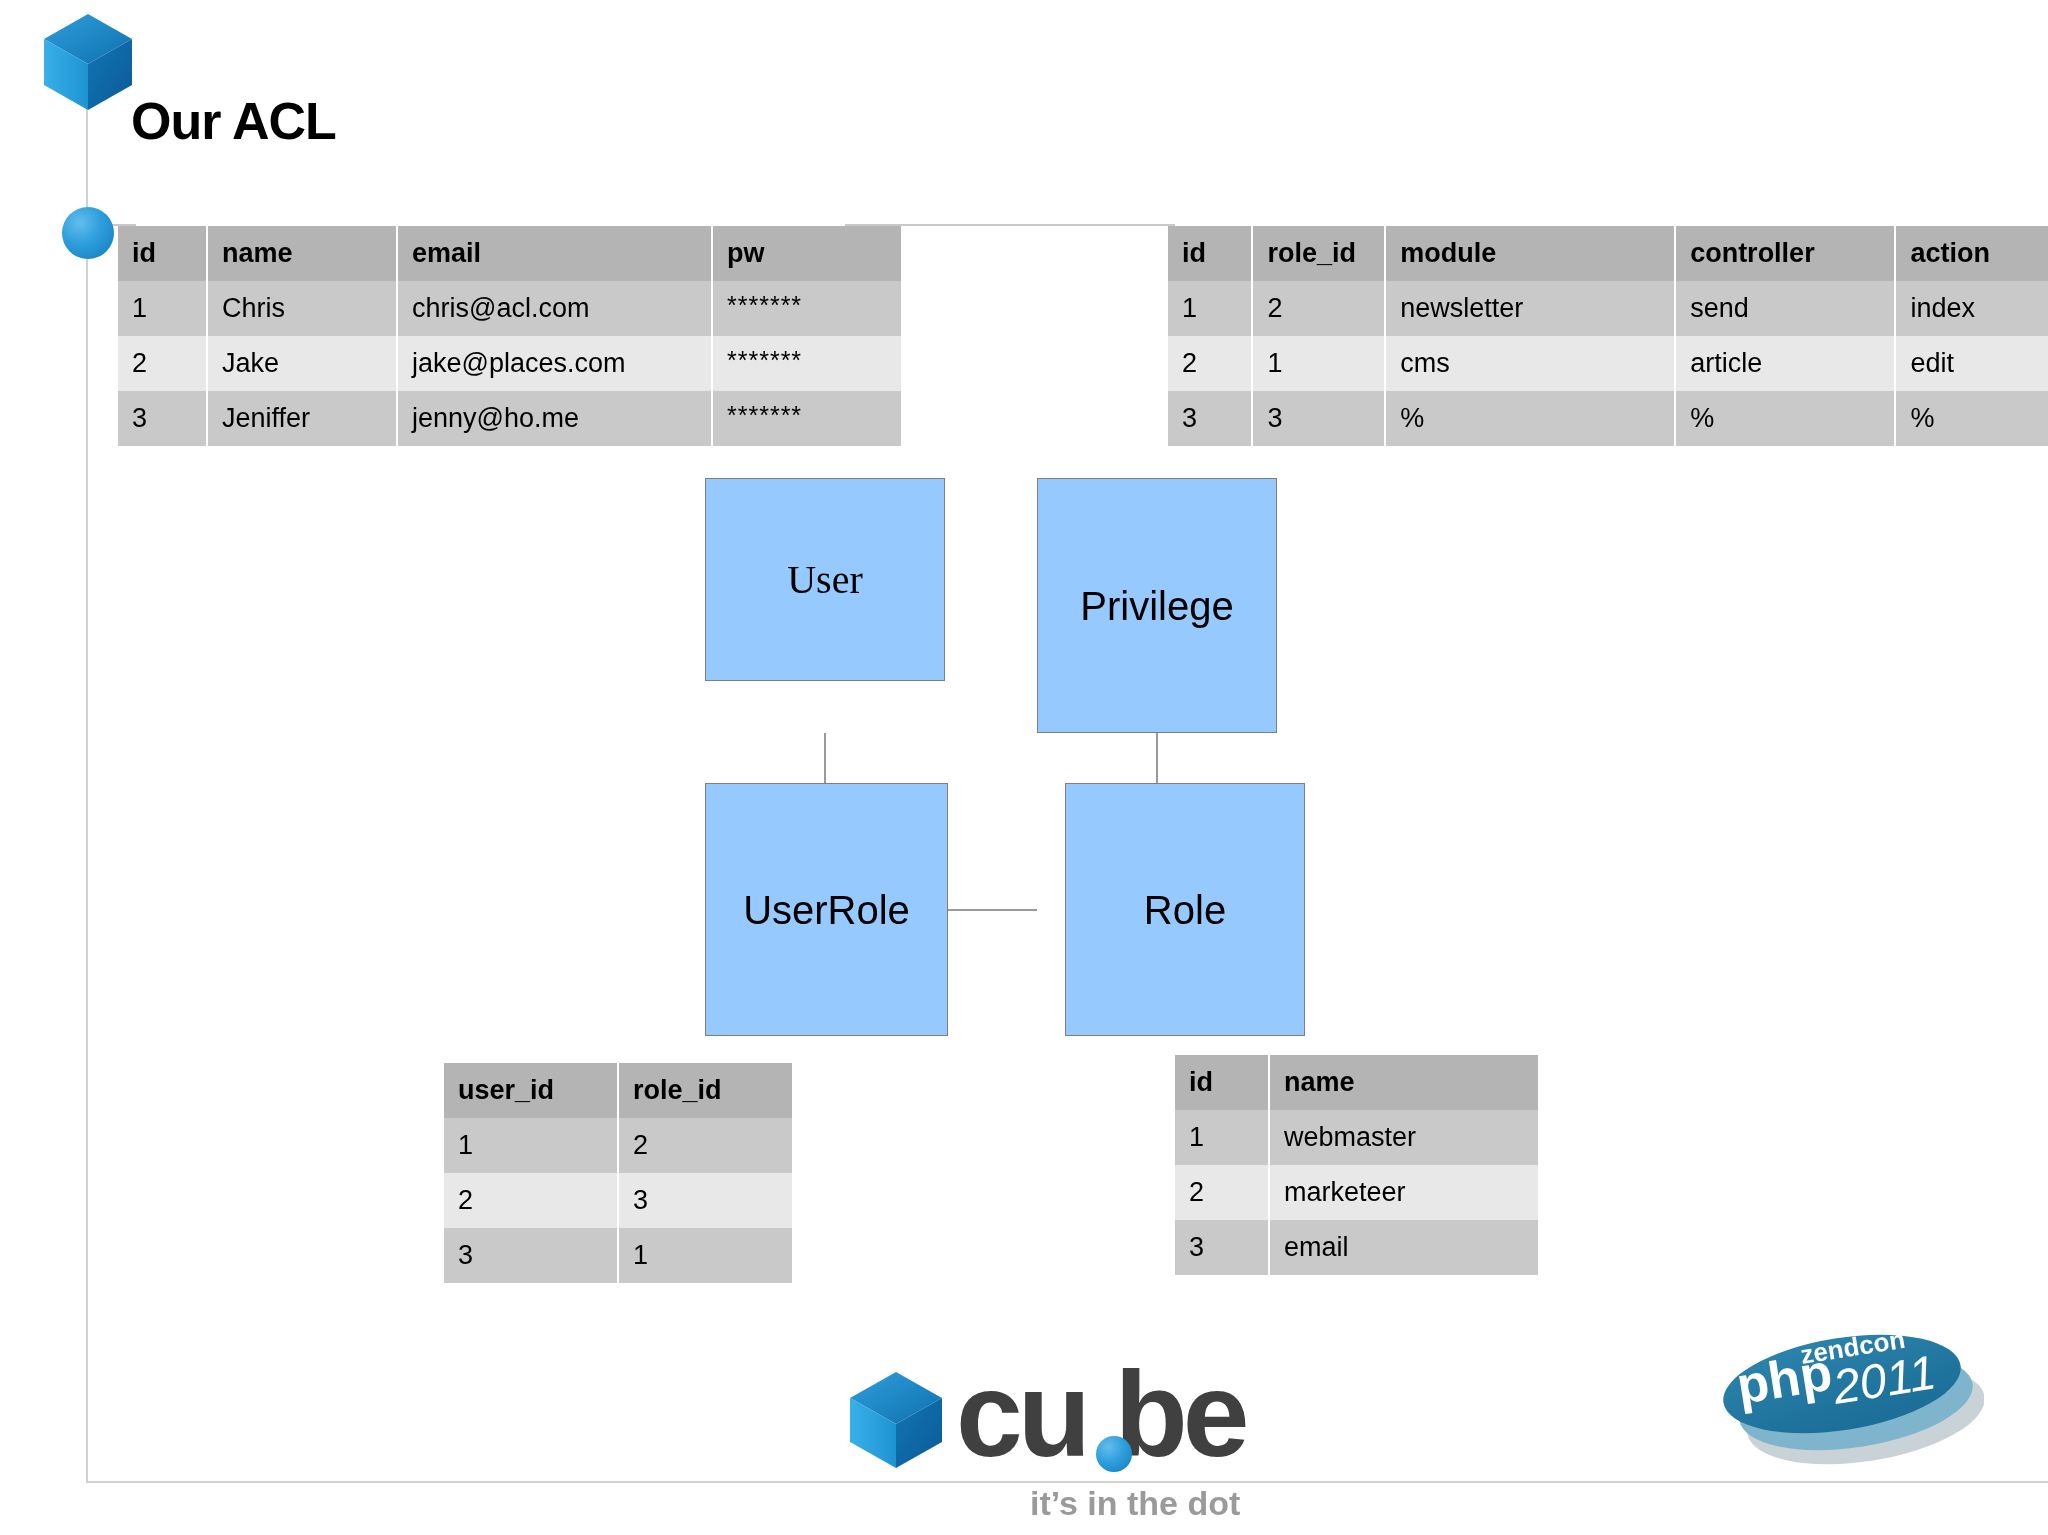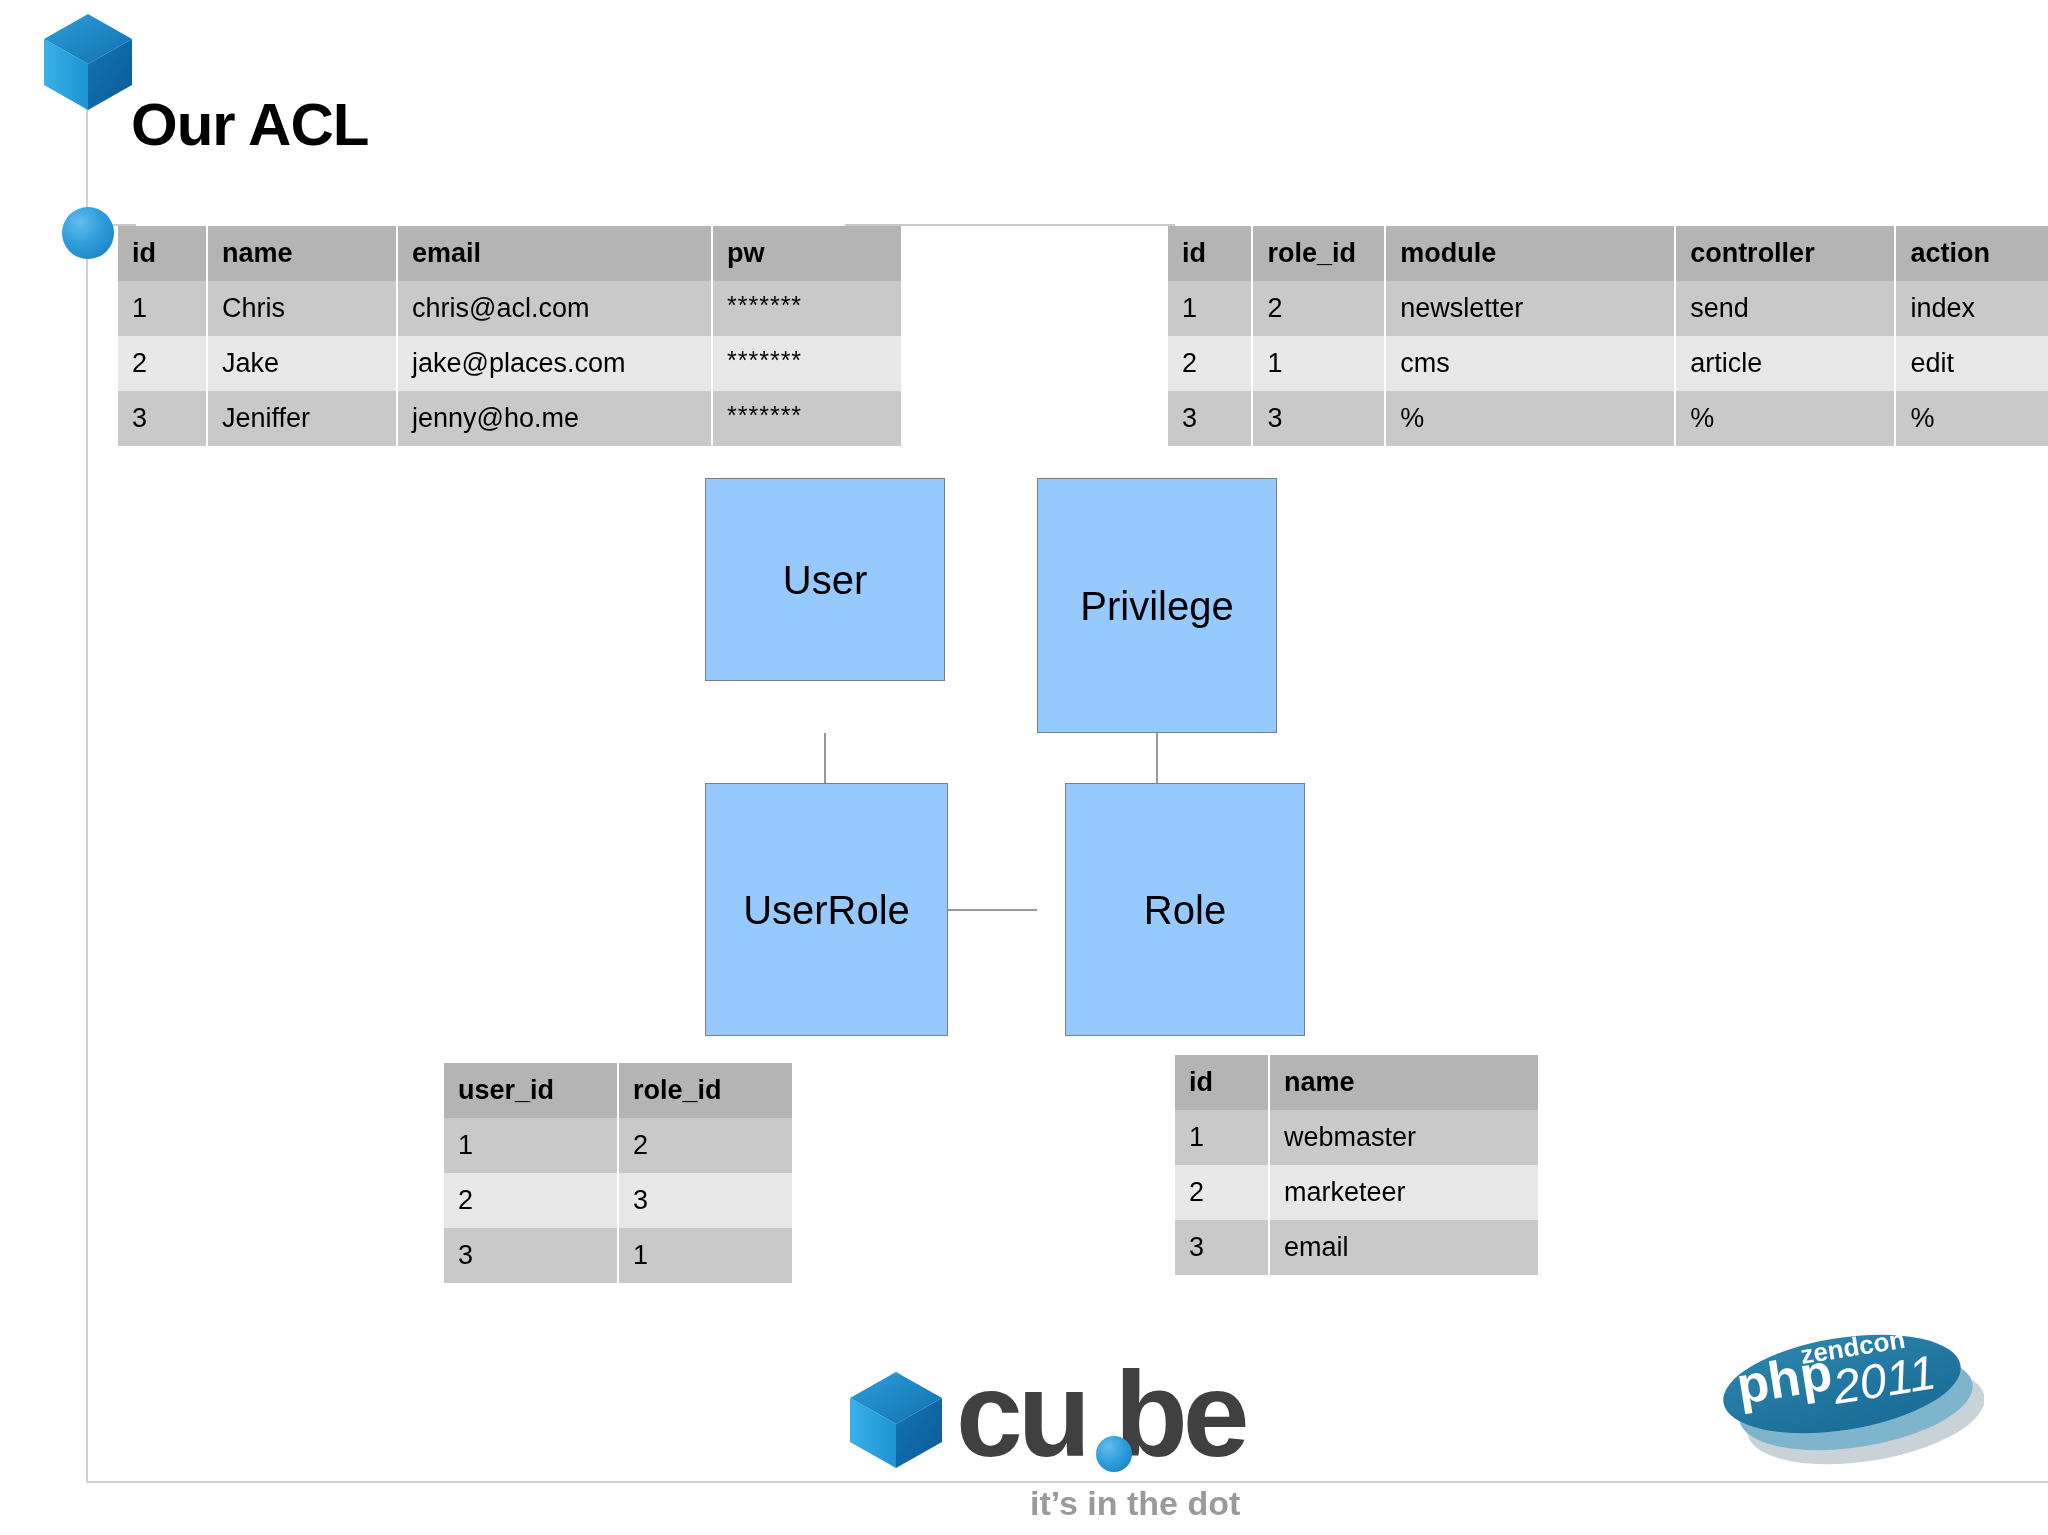--- a/index.html
+++ b/index.html
@@ -77,21 +77,21 @@
     height: 52px;
     border-radius: 50%;
     background: radial-gradient(circle at 34% 30%, #63bdee 0%, #2f9fdc 42%, #1279bb 100%);
   }
 
   
   .slide-title {
     position: absolute;
     left: 131px;
     top: 95px;
-    font-size: 60px;
+    font-size: 52px;
     font-weight: bold;
     letter-spacing: -1px;
     line-height: 1;
     white-space: nowrap;
   }
 
   
   table.dt {
     position: absolute;
     border-collapse: collapse;
@@ -146,21 +146,21 @@
   
   .er-box {
     position: absolute;
     background: #96caff;
     border: 1px solid #7e7e80;
     box-sizing: border-box;
     font-size: 40px;
     display: flex;
     justify-content: center;
   }
-  #box-user      { left: 705px;  top: 478px;  width: 240px; height: 203px; align-items: center; }
+  #box-user      { left: 705px;  top: 478px;  width: 240px; height: 203px; align-items: center; font-family: Liberation Serif, serif; }
   #box-privilege { left: 1037px; top: 478px;  width: 240px; height: 255px; align-items: center; }
   #box-userrole  { left: 705px;  top: 783px;  width: 243px; height: 253px; align-items: center; }
   #box-role      { left: 1065px; top: 783px;  width: 240px; height: 253px; align-items: center; }
   .er-box span { line-height: 1; }
 
   
   .er-line { position: absolute; background: #9a9a9c; }
   #line-user-userrole      { left: 824px;  top: 733px; width: 2px;  height: 50px; }
   #line-privilege-role     { left: 1156px; top: 733px; width: 2px;  height: 50px; }
   #line-userrole-role      { left: 948px;  top: 909px; width: 89px; height: 2px;  }

